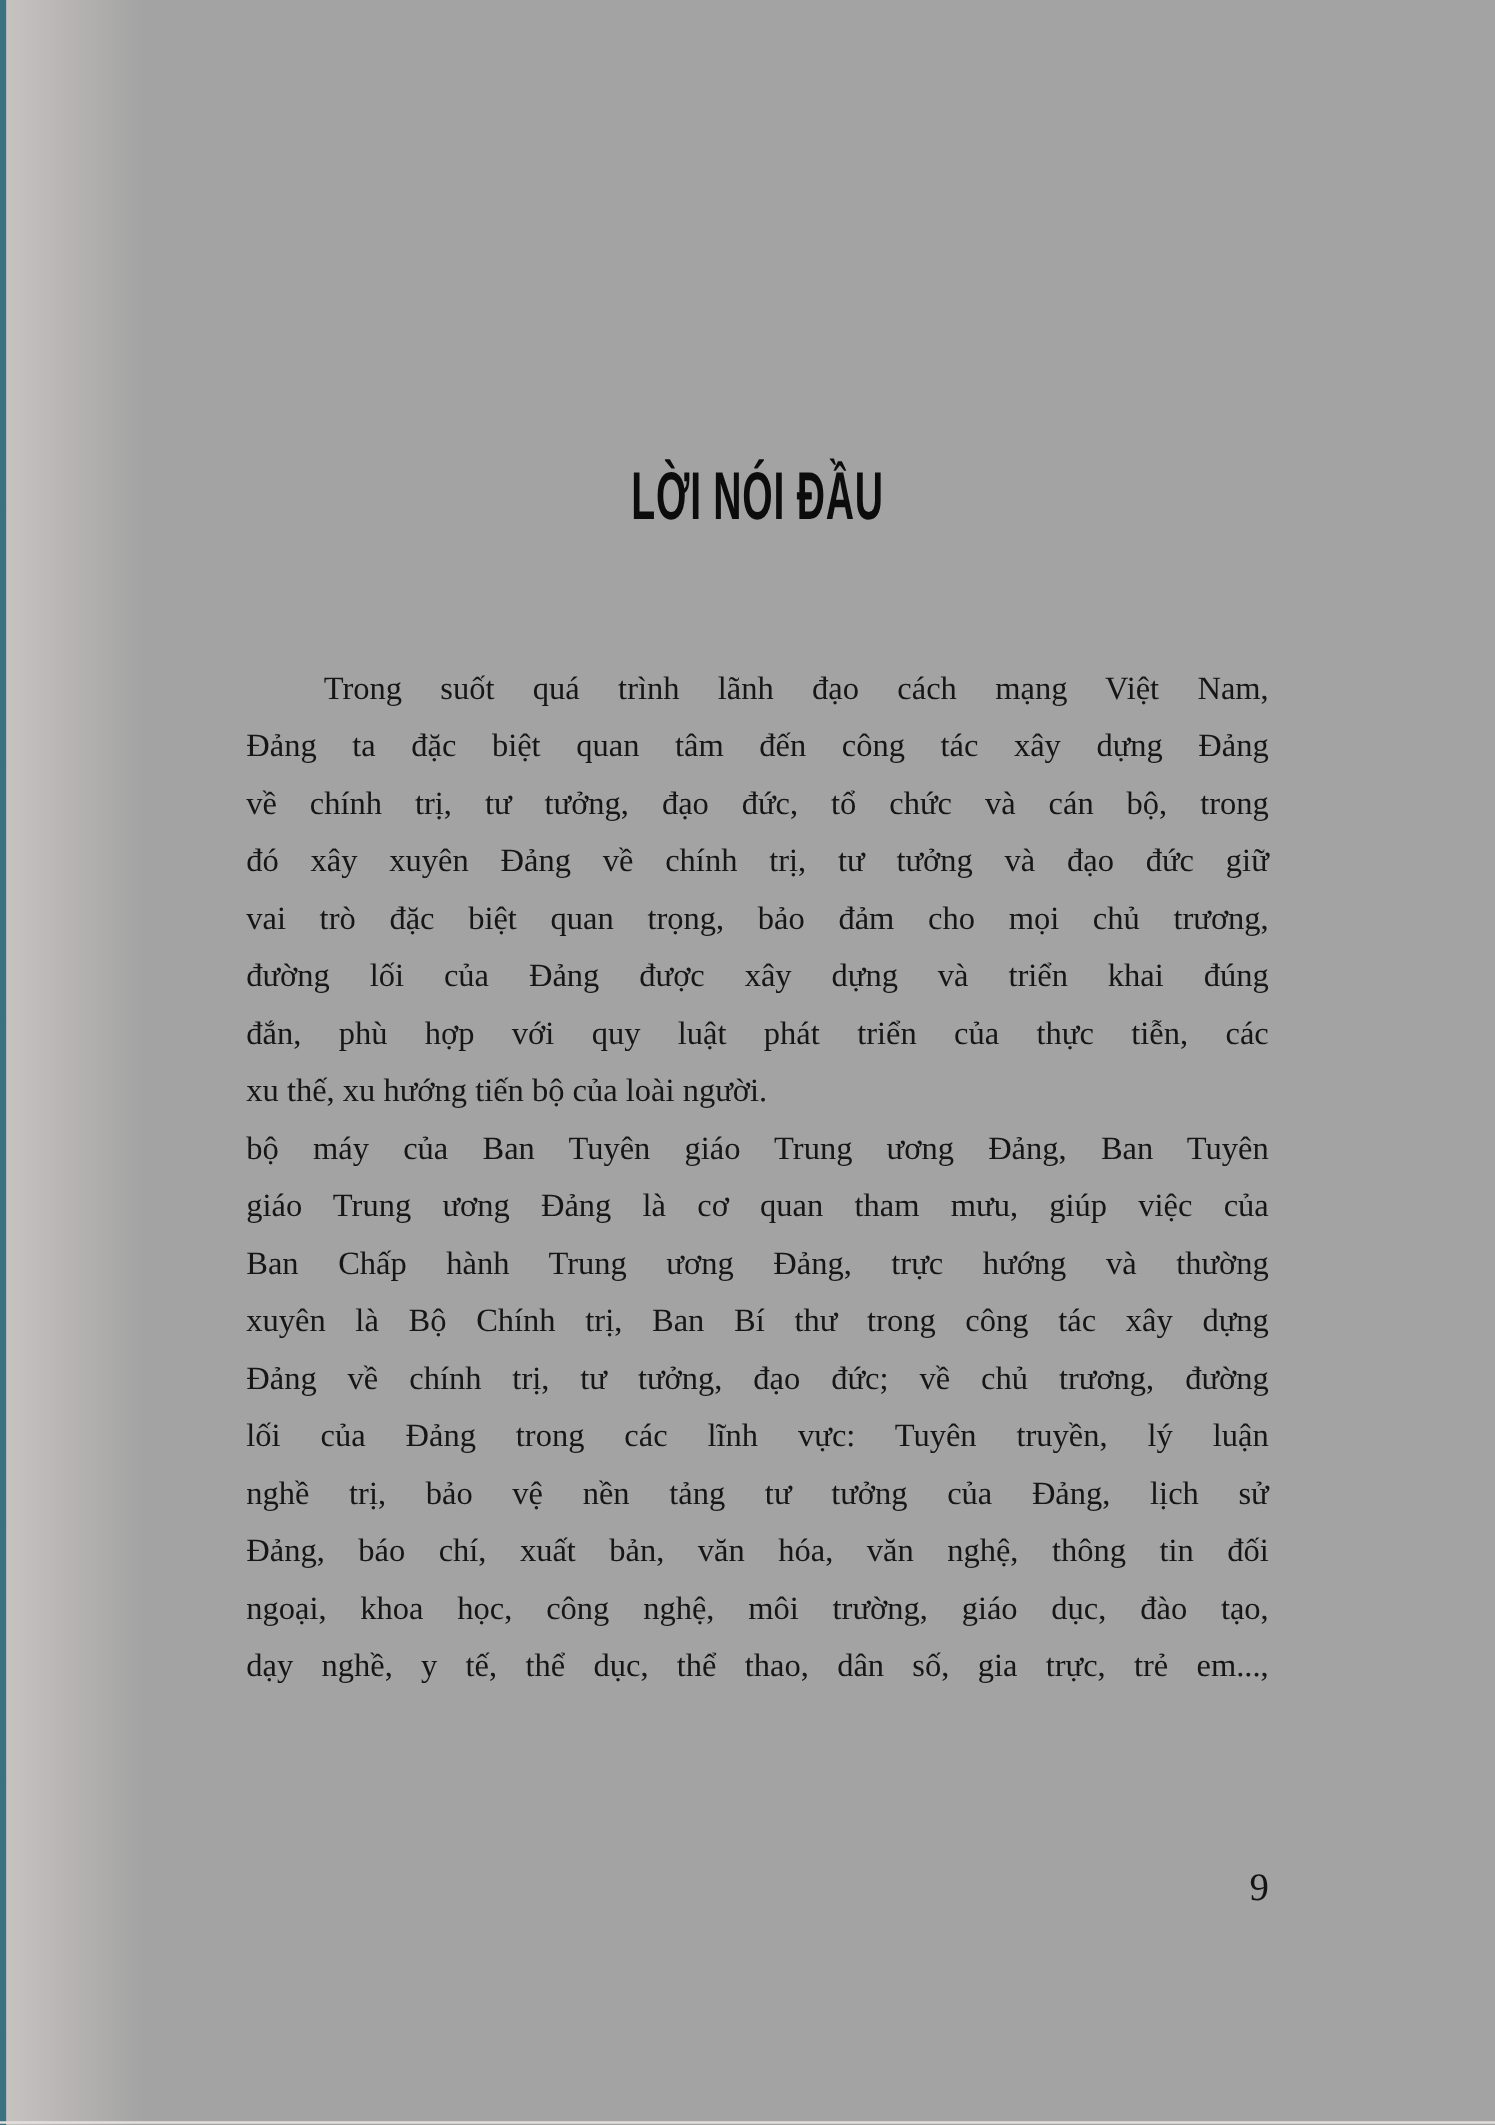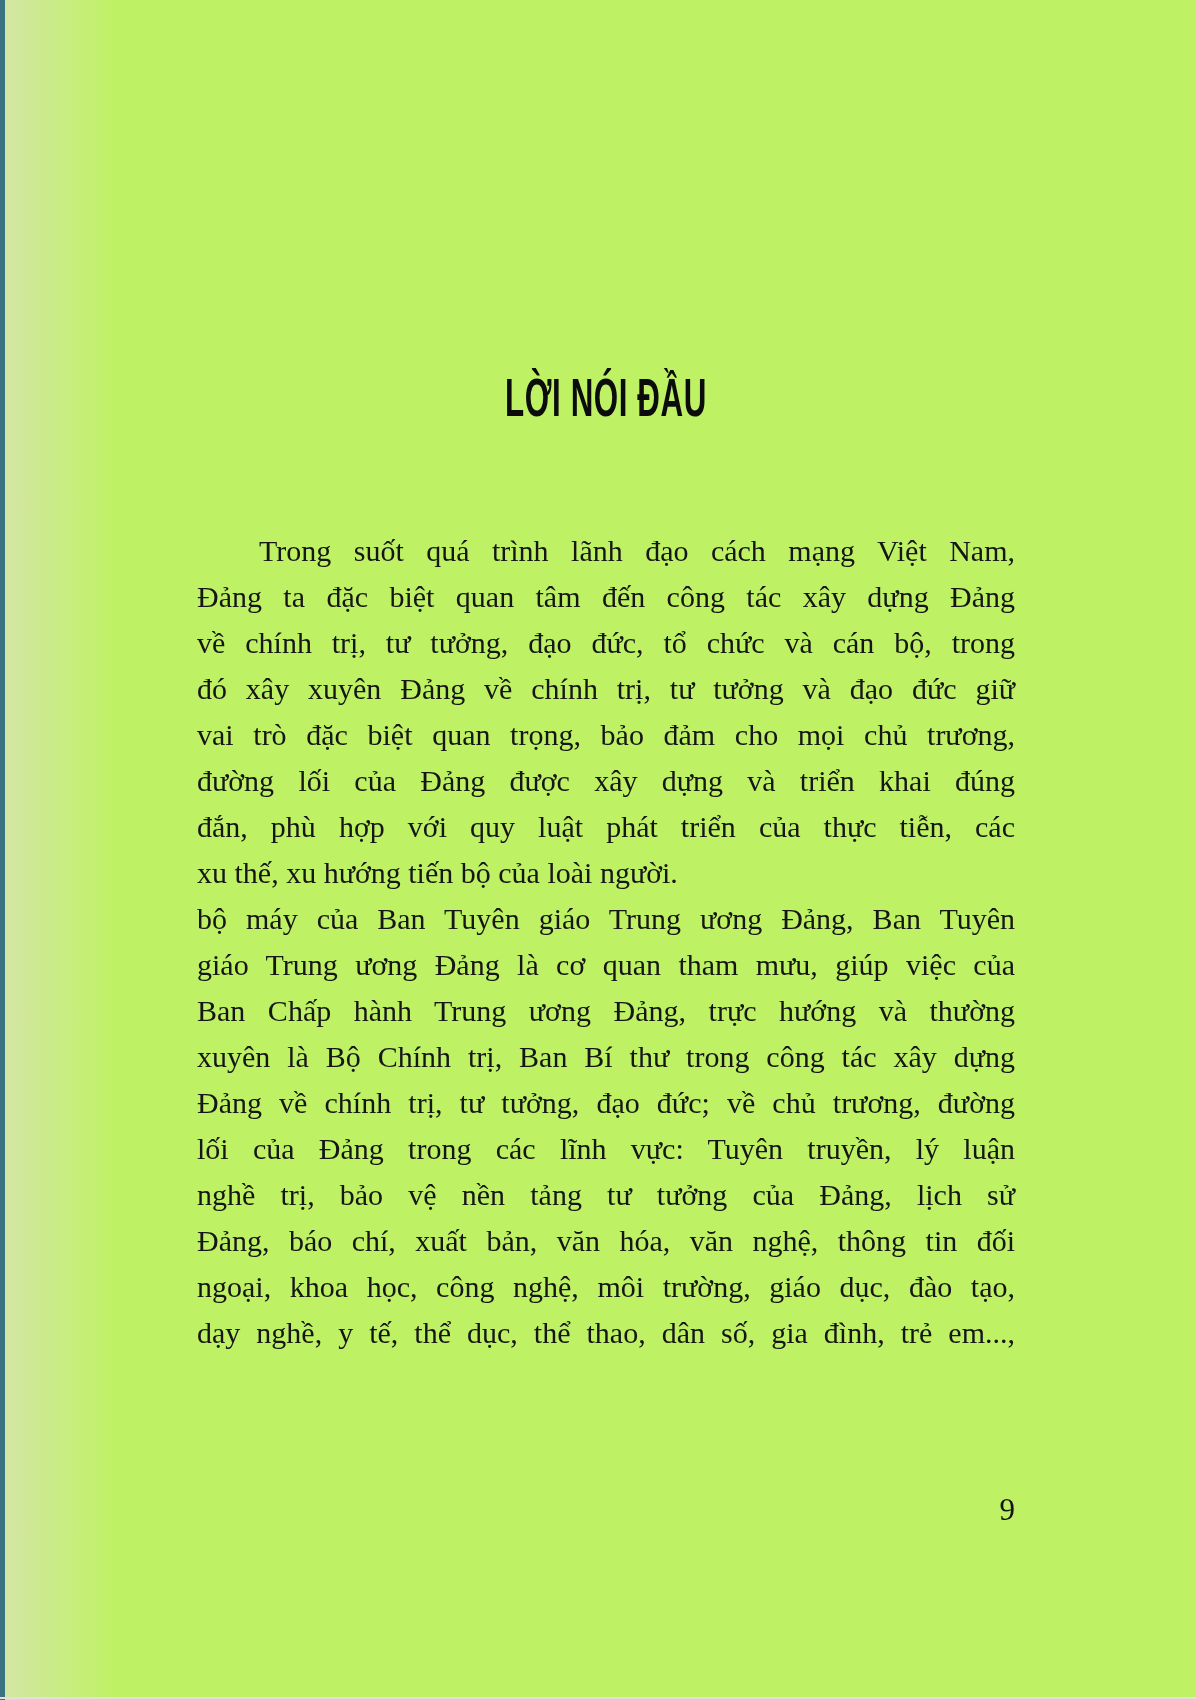--- a/index.html
+++ b/index.html
@@ -4,21 +4,21 @@
 <style>
   html, body {
     margin: 0;
     padding: 0;
     background: #ffffff;
   }
   .page {
     position: relative;
     width: 1196px;
     height: 1700px;
-    background: #bef264;
+    background: #a3a3a3;
     overflow: hidden;
     font-family: "Liberation Serif", "DejaVu Serif", serif;
     color: #161616;
   }
   .accent-stripe {
     position: absolute;
     left: 0;
     top: 0;
     width: 5px;
     height: 100%;
@@ -58,21 +58,21 @@
     transform: scaleX(0.58);
     transform-origin: center;
     letter-spacing: 1px;
     white-space: nowrap;
   }
   .body-block {
     position: absolute;
     left: 197px;
     width: 818px;
     top: 528px;
-    font-size: 30px;
+    font-size: 26px;
     line-height: 46px;
   }
   .line {
     text-align: justify;
     text-align-last: justify;
   }
   .line.indent {
     text-indent: 62px;
   }
   .line.end {
@@ -115,20 +115,20 @@
     <div>
       <div class="line">bộ máy của Ban Tuyên giáo Trung ương Đảng, Ban Tuyên</div>
       <div class="line">giáo Trung ương Đảng là cơ quan tham mưu, giúp việc của</div>
       <div class="line">Ban Chấp hành Trung ương Đảng, trực hướng và thường</div>
       <div class="line">xuyên là Bộ Chính trị, Ban Bí thư trong công tác xây dựng</div>
       <div class="line">Đảng về chính trị, tư tưởng, đạo đức; về chủ trương, đường</div>
       <div class="line">lối của Đảng trong các lĩnh vực: Tuyên truyền, lý luận</div>
       <div class="line">nghề trị, bảo vệ nền tảng tư tưởng của Đảng, lịch sử</div>
       <div class="line">Đảng, báo chí, xuất bản, văn hóa, văn nghệ, thông tin đối</div>
       <div class="line">ngoại, khoa học, công nghệ, môi trường, giáo dục, đào tạo,</div>
-      <div class="line">dạy nghề, y tế, thể dục, thể thao, dân số, gia đình, trẻ em...,</div>
+      <div class="line">dạy nghề, y tế, thể dục, thể thao, dân số, gia trực, trẻ em...,</div>
     </div>
   </div>
 
   <div class="page-number">9</div>
 
   <div class="bottom-edge"></div>
 </div>
 
 </body></html>

